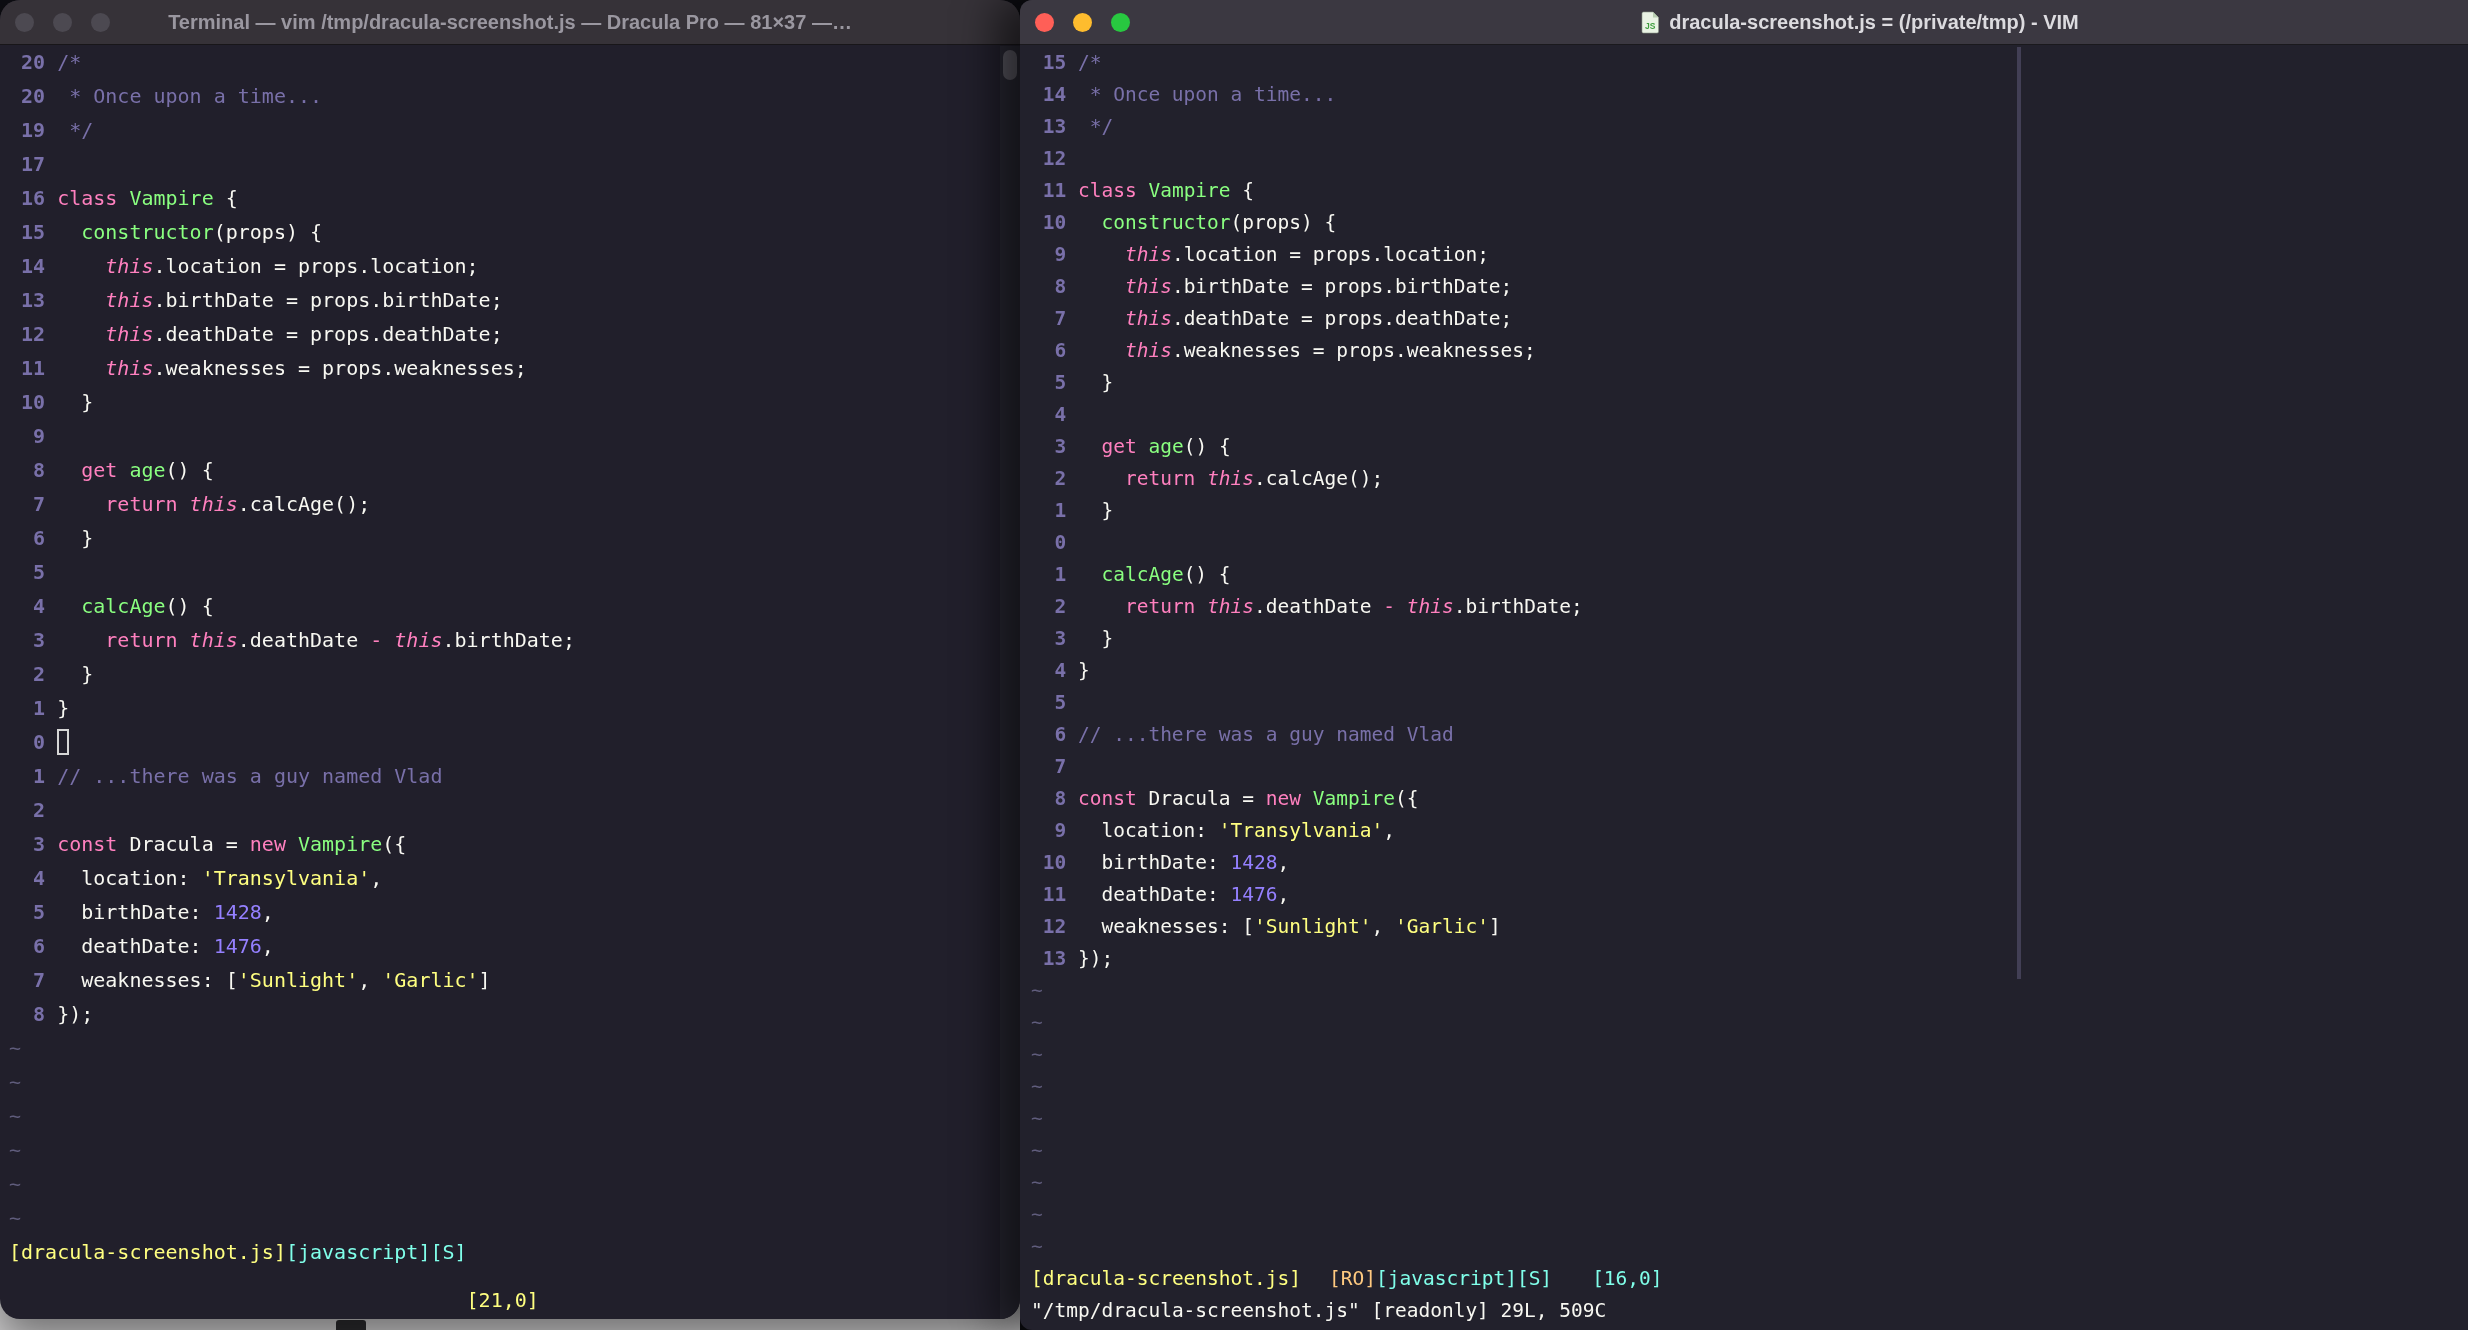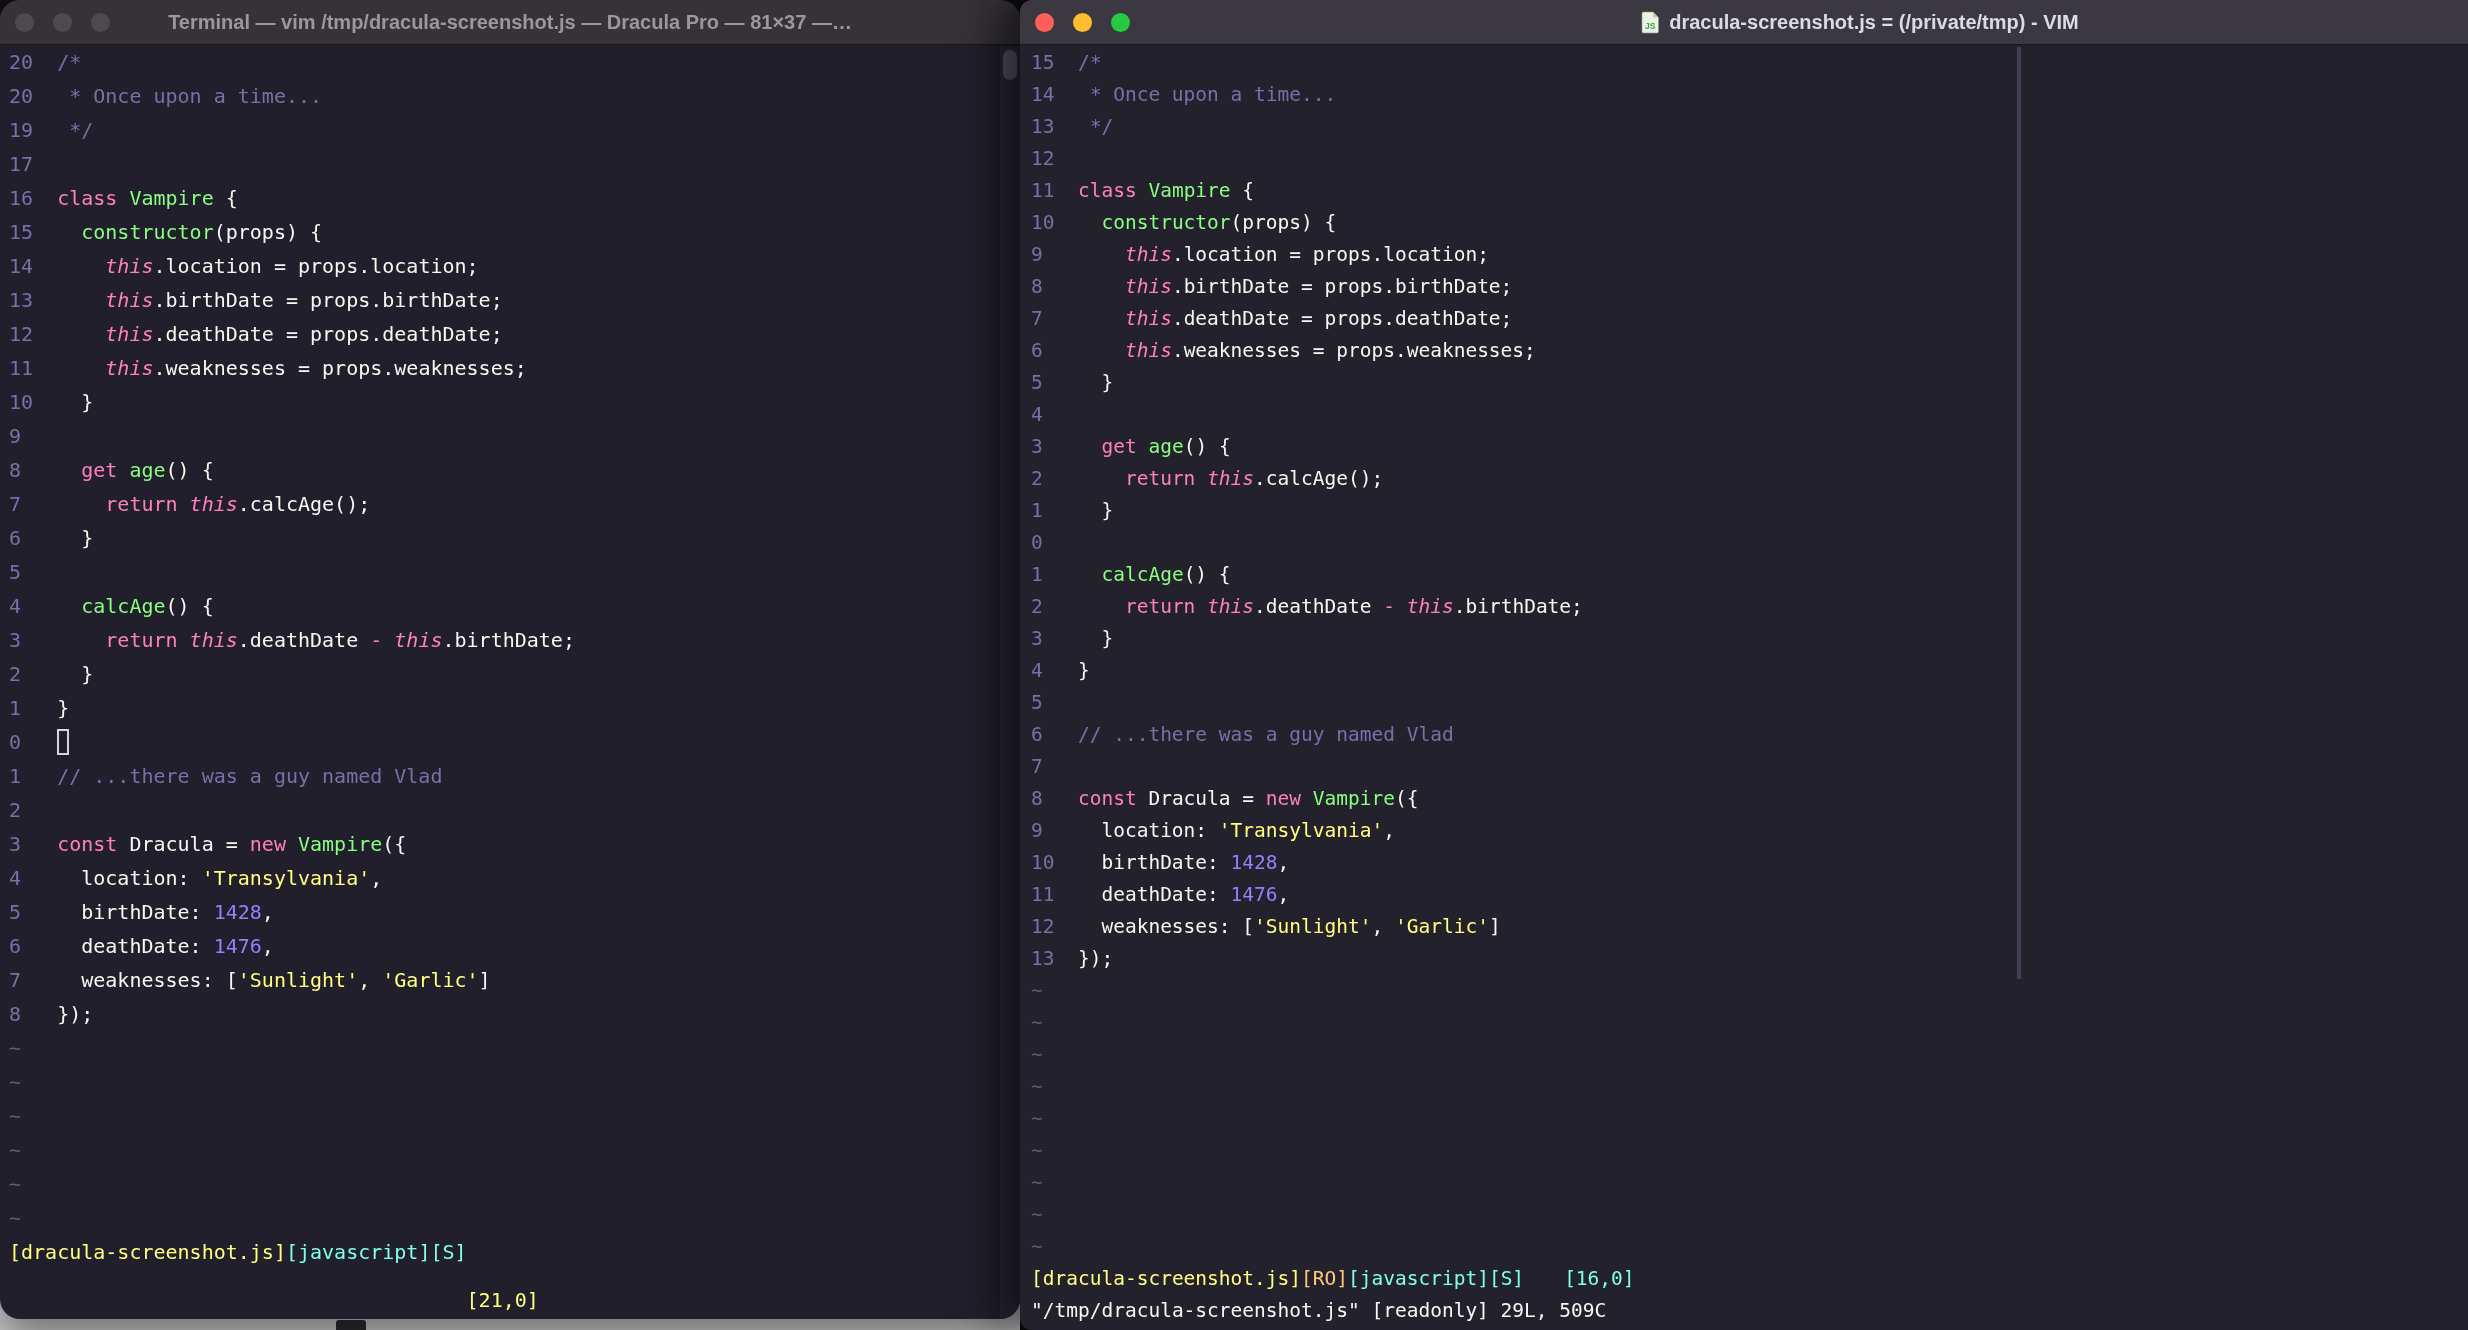--- a/index.html
+++ b/index.html
@@ -55,21 +55,21 @@
   }
   #left-window .title  { color: #9a97a0; }
   #right-window .title { color: #dcdbdf; }
 
   
   .term { position: absolute; left: 0; right: 0; top: 45px; bottom: 0; font-size: var(--fs); }
   #left-window  .term { --rh: 34px; --fs: 20px;   padding-left: 9px; }
   #right-window .term { --rh: 32px; --fs: 19.5px; padding: 2px 0 0 11px; }
 
   .row { height: var(--rh); line-height: var(--rh); white-space: pre; display: flex; }
-  .ln { flex: none; width: 3ch; color: var(--line_number); }
+  .ln { flex: none; width: 3ch; text-align: right; color: var(--line_number); font-weight: bold; }
   .code { white-space: pre; margin-left: 1ch; }
   .tilde { color: #605D7D; }
 
   .tk-p { color: var(--fg); }
   .tk-c { color: var(--comment); }
   .tk-k { color: var(--pink); }
   .tk-f { color: var(--green); }
   .tk-t { color: var(--pink); font-style: italic; }
   .tk-s { color: var(--yellow); }
   .tk-n { color: var(--purple); }
@@ -223,20 +223,20 @@
         <div class="row"><span class="tilde">~</span></div>
         <div class="row"><span class="tilde">~</span></div>
         <div class="row"><span class="tilde">~</span></div>
         <div class="row"><span class="tilde">~</span></div>
         <div class="row"><span class="tilde">~</span></div>
         <div class="row"><span class="tilde">~</span></div>
         <div class="row"><span class="tilde">~</span></div>
         <div class="row"><span class="tilde">~</span></div>
       </div>
     <div class="row status-row">
-      <span class="status-left"><span class="seg" style="color: rgb(255, 255, 128);">[dracula-screenshot.js]</span><span class="seg" style="color: rgb(255, 202, 128);">[RO]</span><span class="seg" style="color: rgb(128, 255, 234);">[javascript]</span><span class="seg" style="color: rgb(128, 255, 234);">[S]</span></span>
+      <span class="status-left"><span class="seg" style="color: rgb(255, 255, 128);">[dracula-screenshot.js]</span><span class="seg" style="color: rgb(255, 202, 128); margin-left: 28px;">[RO]</span><span class="seg" style="color: rgb(128, 255, 234);">[javascript]</span><span class="seg" style="color: rgb(128, 255, 234);">[S]</span></span>
       <span class="status-right" style="color: rgb(128, 255, 234); margin-left: 40px;">[16,0]</span>
     </div>
     <div class="row cmd-row">
       <span>"/tmp/dracula-screenshot.js" [readonly] 29L, 509C</span>
     </div>
   </div>
 </section>
 
 </body></html>

